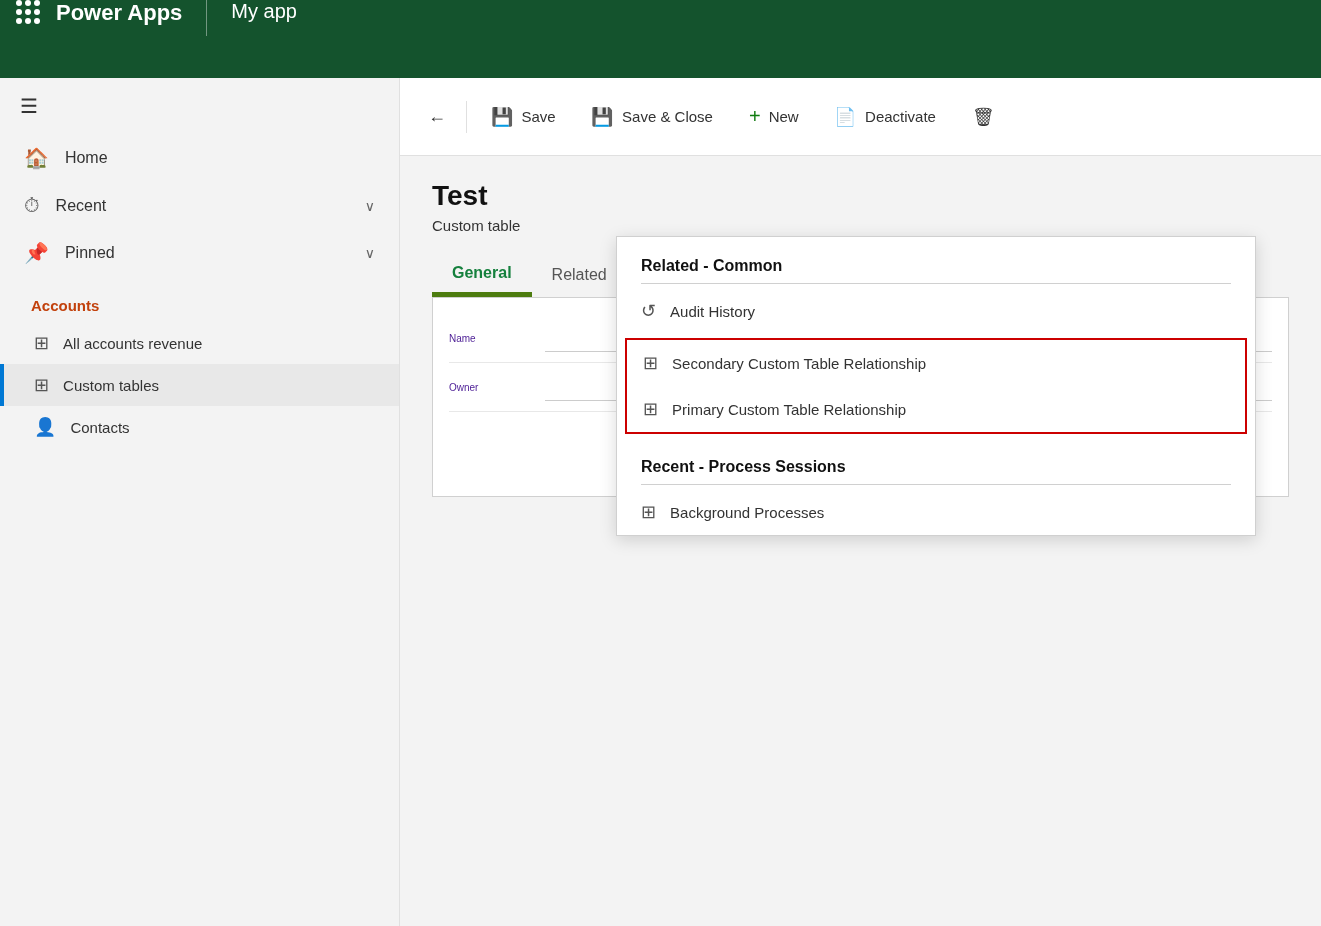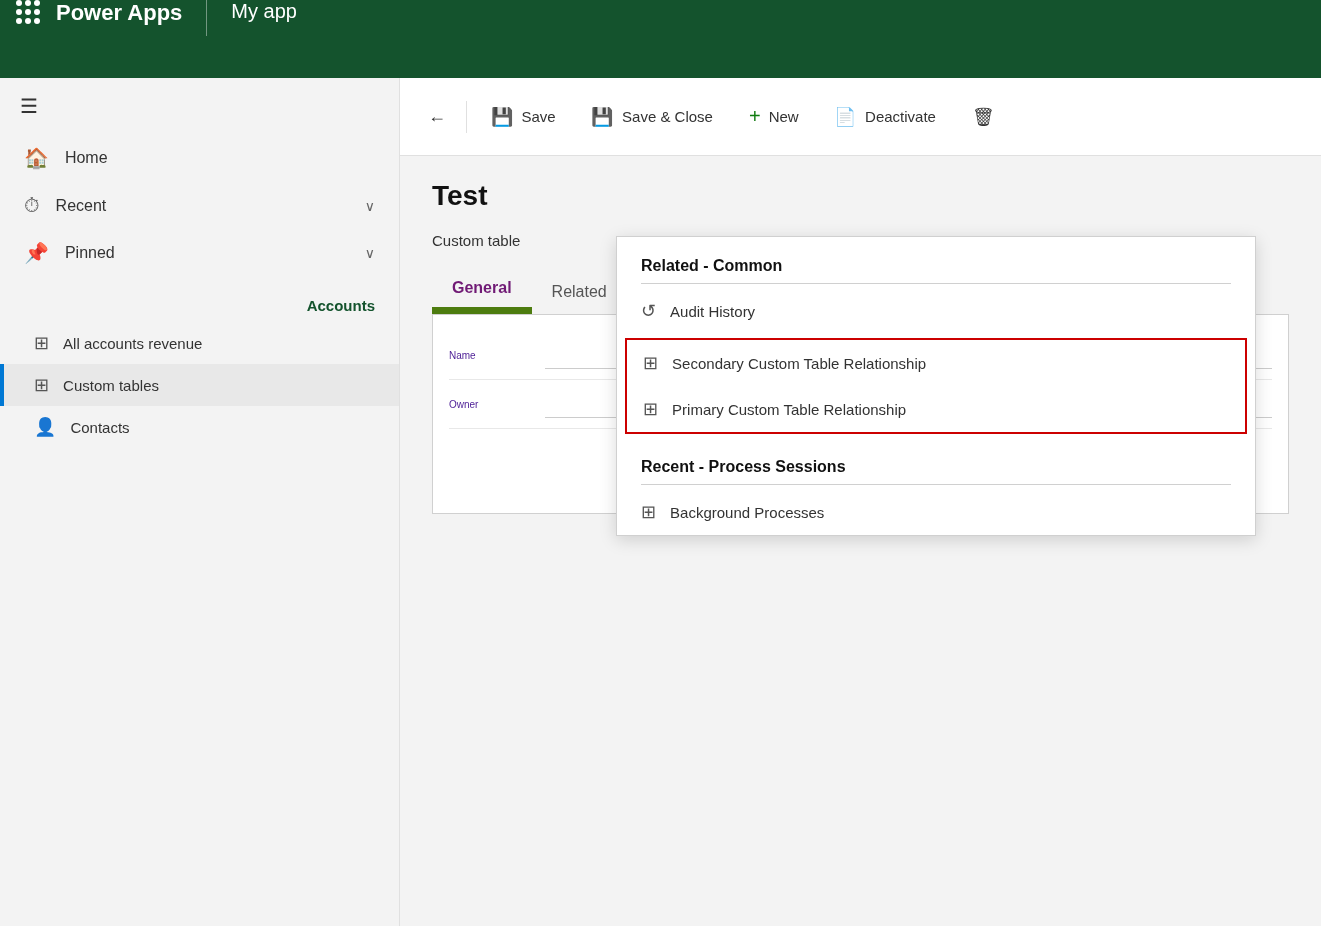--- a/index.html
+++ b/index.html
@@ -58,25 +58,24 @@
       padding: 12px 24px;
       cursor: pointer;
       font-size: 16px;
       color: #333;
     }
     .sidebar-nav-item .nav-icon { font-size: 20px; color: #555; }
     .sidebar-nav-item .nav-label { flex: 1; }
     .sidebar-nav-item .chevron { font-size: 14px; color: #666; }
 
     .sidebar-section-header {
-      padding: 20px 24px 8px;
+      padding: 20px 31px 8px;
       font-size: 15px;
       font-weight: 700;
-      color: #14532d;
-      text-align: right;
+      color: #c2410c;
     }
 
     .sidebar-sub-item {
       display: flex;
       align-items: center;
       gap: 14px;
       padding: 10px 24px 10px 34px;
       cursor: pointer;
       font-size: 15px;
       color: #333;
@@ -142,43 +141,43 @@
     .toolbar-separator { width: 1px; height: 32px; background: #e0e0e0; margin: 0 4px; }
 
     
     .page-content {
       flex: 1;
       padding: 24px 32px;
       position: relative;
       overflow: auto;
     }
 
-    .record-title { font-size: 28px; font-weight: 700; color: #111; margin-bottom: 20px; }
+    .record-title { font-size: 28px; font-weight: 700; color: #111; margin-bottom: 5px; }
     .record-subtitle { font-size: 15px; font-weight: 400; color: #333; margin-bottom: 20px; }
 
     
     .tabs {
       display: flex;
       align-items: flex-end;
       gap: 0;
       margin-bottom: 0;
       position: relative;
     }
     .tab {
       padding: 10px 20px 10px;
       font-size: 16px;
       cursor: pointer;
       color: #555;
       border-bottom: 3px solid transparent;
       position: relative;
     }
     .tab.active {
       font-weight: 700;
-      color: #701a75;
-      border-bottom: 7px solid #4d7c0f;
+      color: #15803d;
+      border-bottom: 5px solid #4d7c0f;
     }
 
     
     .form-area {
       border: 1px solid #d0d0d0;
       margin-top: 0;
       background: white;
       padding: 16px;
       min-height: 200px;
     }

